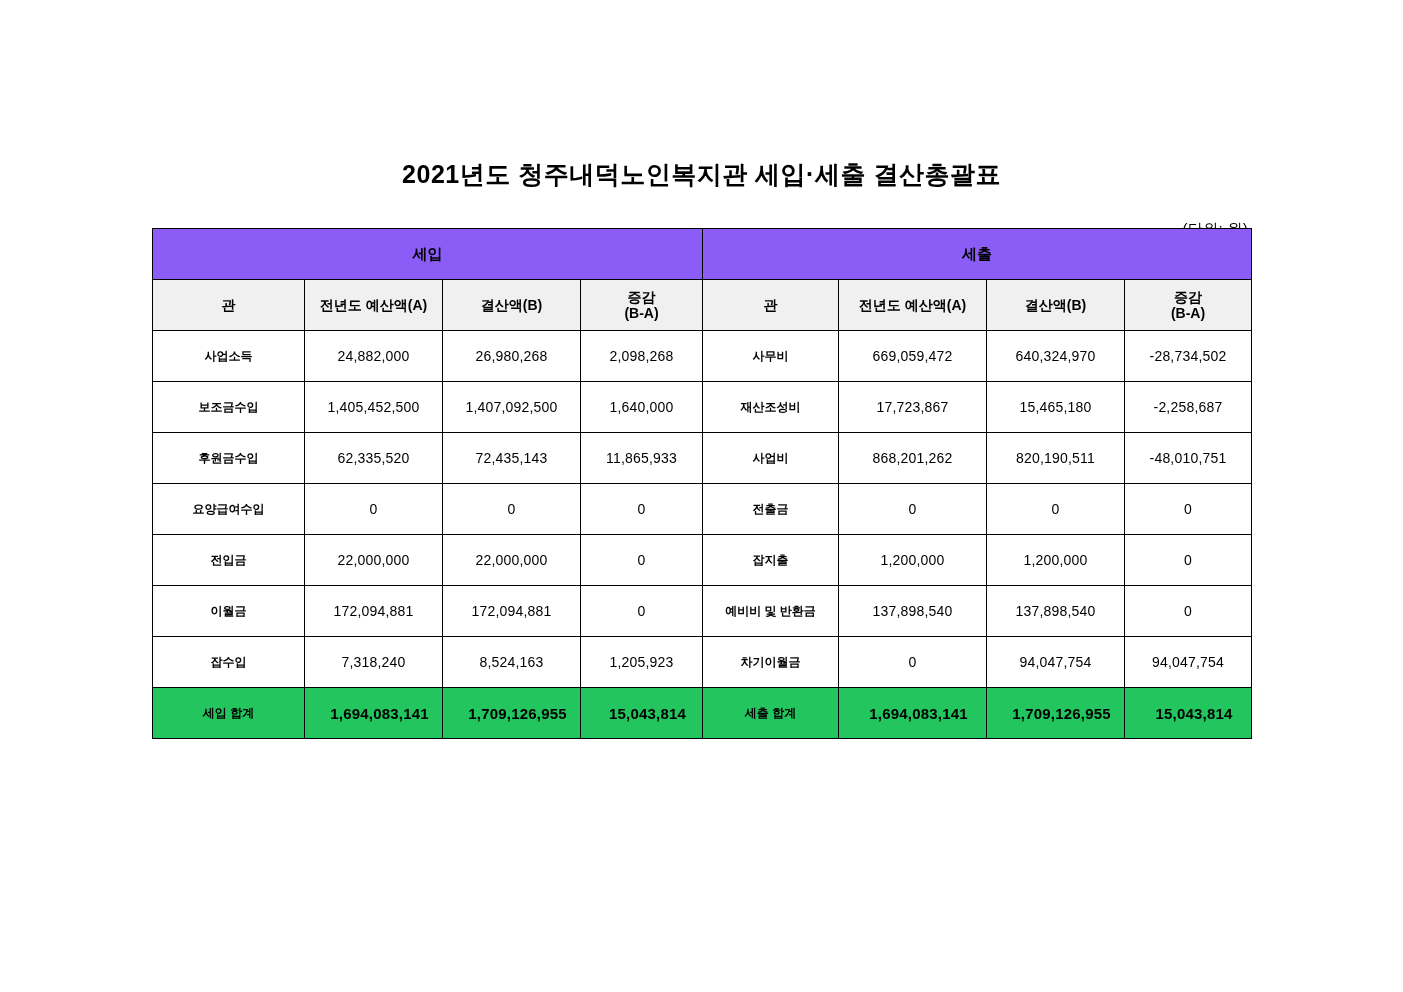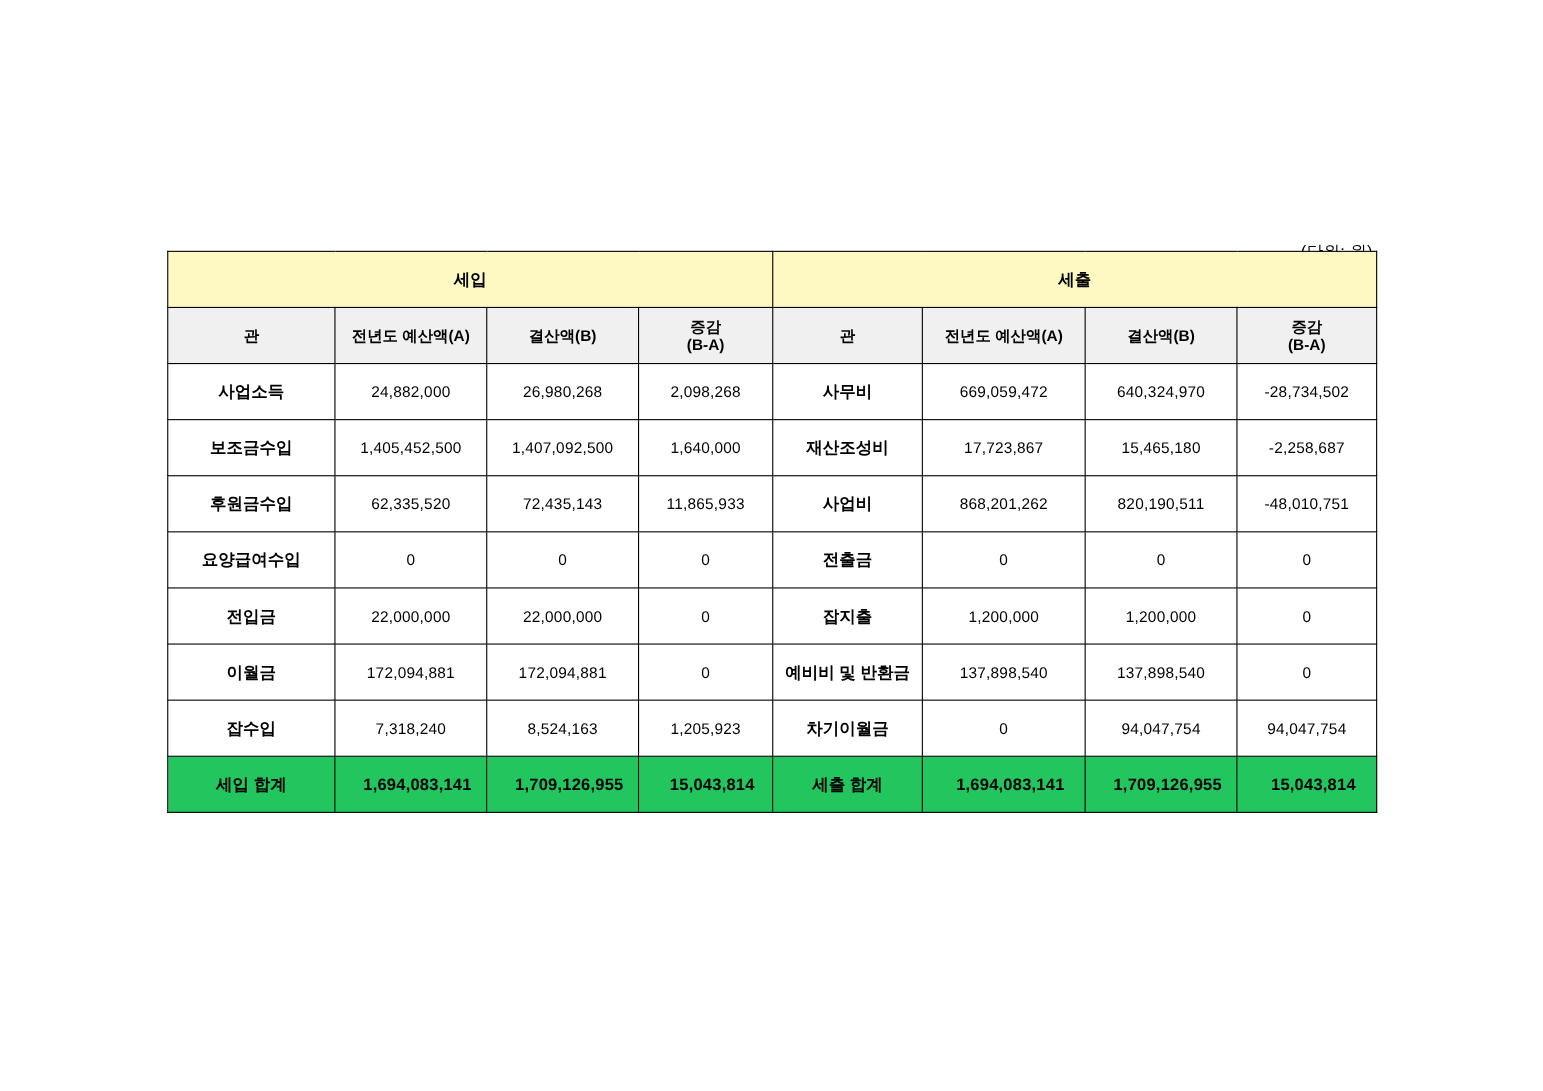--- a/index.html
+++ b/index.html
@@ -51,35 +51,35 @@
   table.main td, table.main th {
     border: 1px solid #000000;
     padding: 0;
     height: 50px;
     vertical-align: middle;
   }
   .grp-head {
     text-align: center;
     font-weight: bold;
     font-size: 15px;
-    background: #fef9c3;
+    background: #8b5cf6;
     height: 40px;
   }
   .col-head {
     text-align: center;
     font-weight: bold;
     font-size: 14px;
     background: #f0f0f0;
     line-height: 1.15;
     height: 54px;
   }
   .lbl {
     text-align: center;
     font-weight: bold;
-    font-size: 15px;
+    font-size: 12px;
   }
   .num {
     text-align: center;
     padding-right: 10px;
     font-size: 14px;
     letter-spacing: 0.2px;
   }
   tr.total td {
     background: #22c55e;
     font-weight: bold;
@@ -96,20 +96,21 @@
   .w-lbl2 { width: 136px; }
   .w-a2  { width: 148px; }
   .w-b2  { width: 138px; }
   .w-d2  { width: 127px; }
 </style>
 </head>
 <body>
 
 <div class="page">
 
+  <div class="doc-title">2021년도 청주내덕노인복지관 세입·세출 결산총괄표</div>
 
   <div class="unit-note">(단위: 원)</div>
 
   <table class="main">
     <colgroup>
       <col class="w-lbl">
         <col class="w-a">
         <col class="w-b">
         <col class="w-d">
       <col class="w-lbl2">

